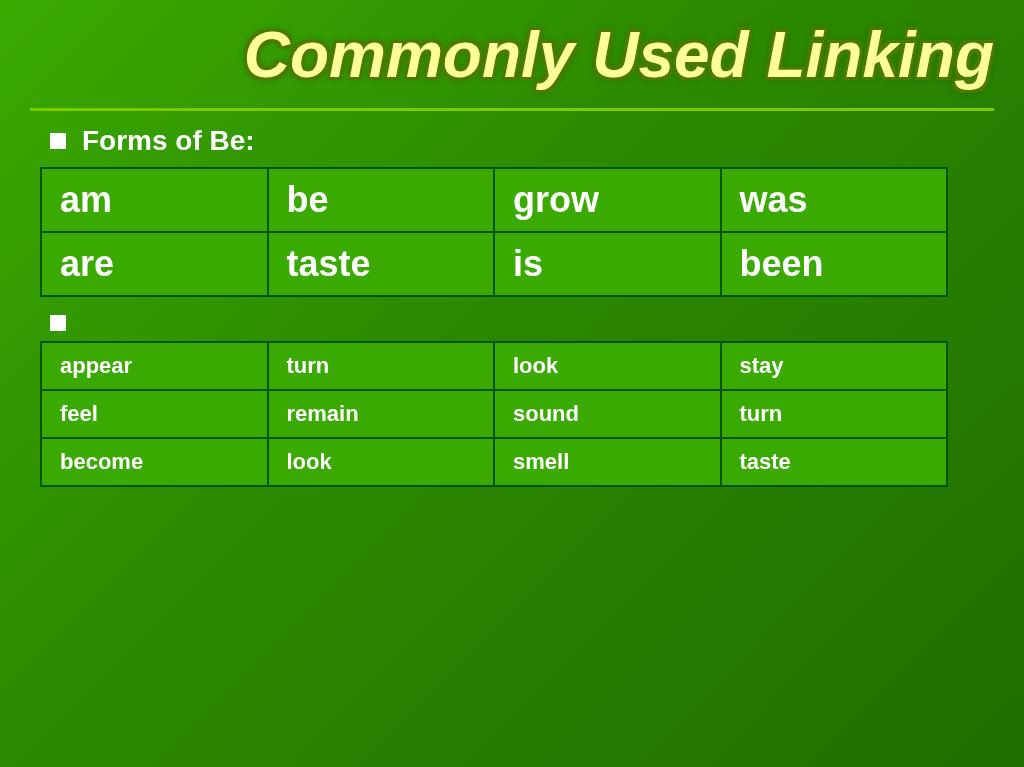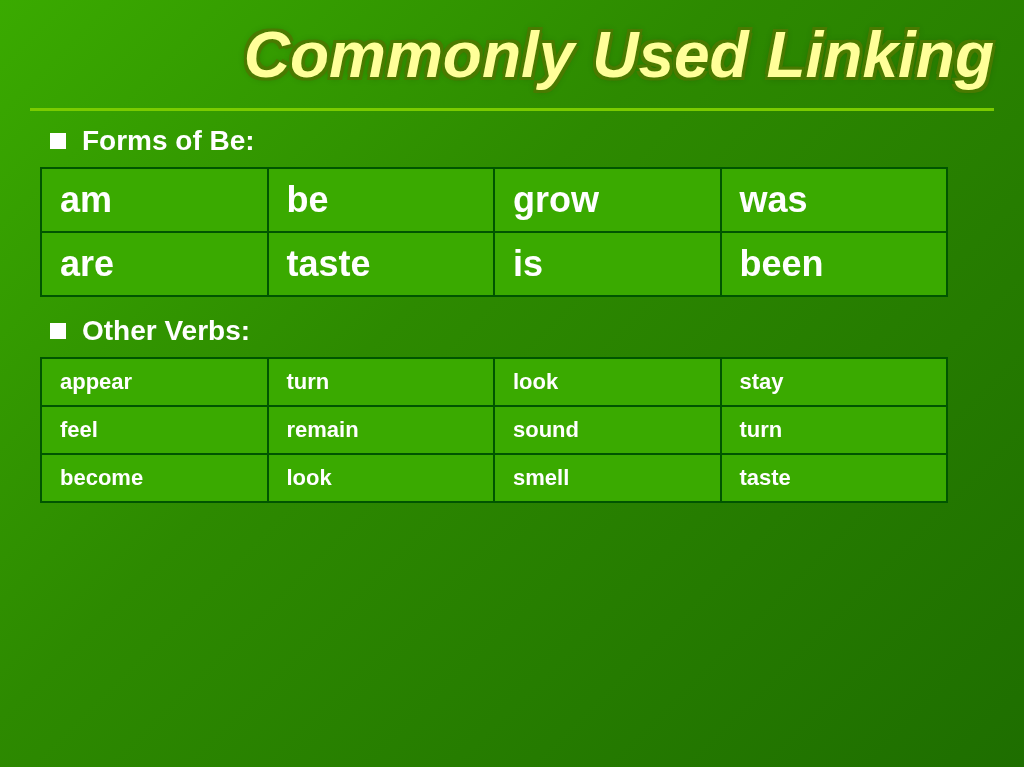--- a/index.html
+++ b/index.html
@@ -115,21 +115,20 @@
           <td>are</td>
           <td>taste</td>
           <td>is</td>
           <td>been</td>
         </tr>
       </tbody>
   </table>
 
   <div class="section-label">
     <span class="bullet"></span>
-    <span>Other Verbs:</span>
   </div>
 
   <table class="other-verbs-table">
     <tbody id="other-verbs-tbody">
     <tr>
           <td>appear</td>
           <td>turn</td>
           <td>look</td>
           <td>stay</td>
         </tr>

